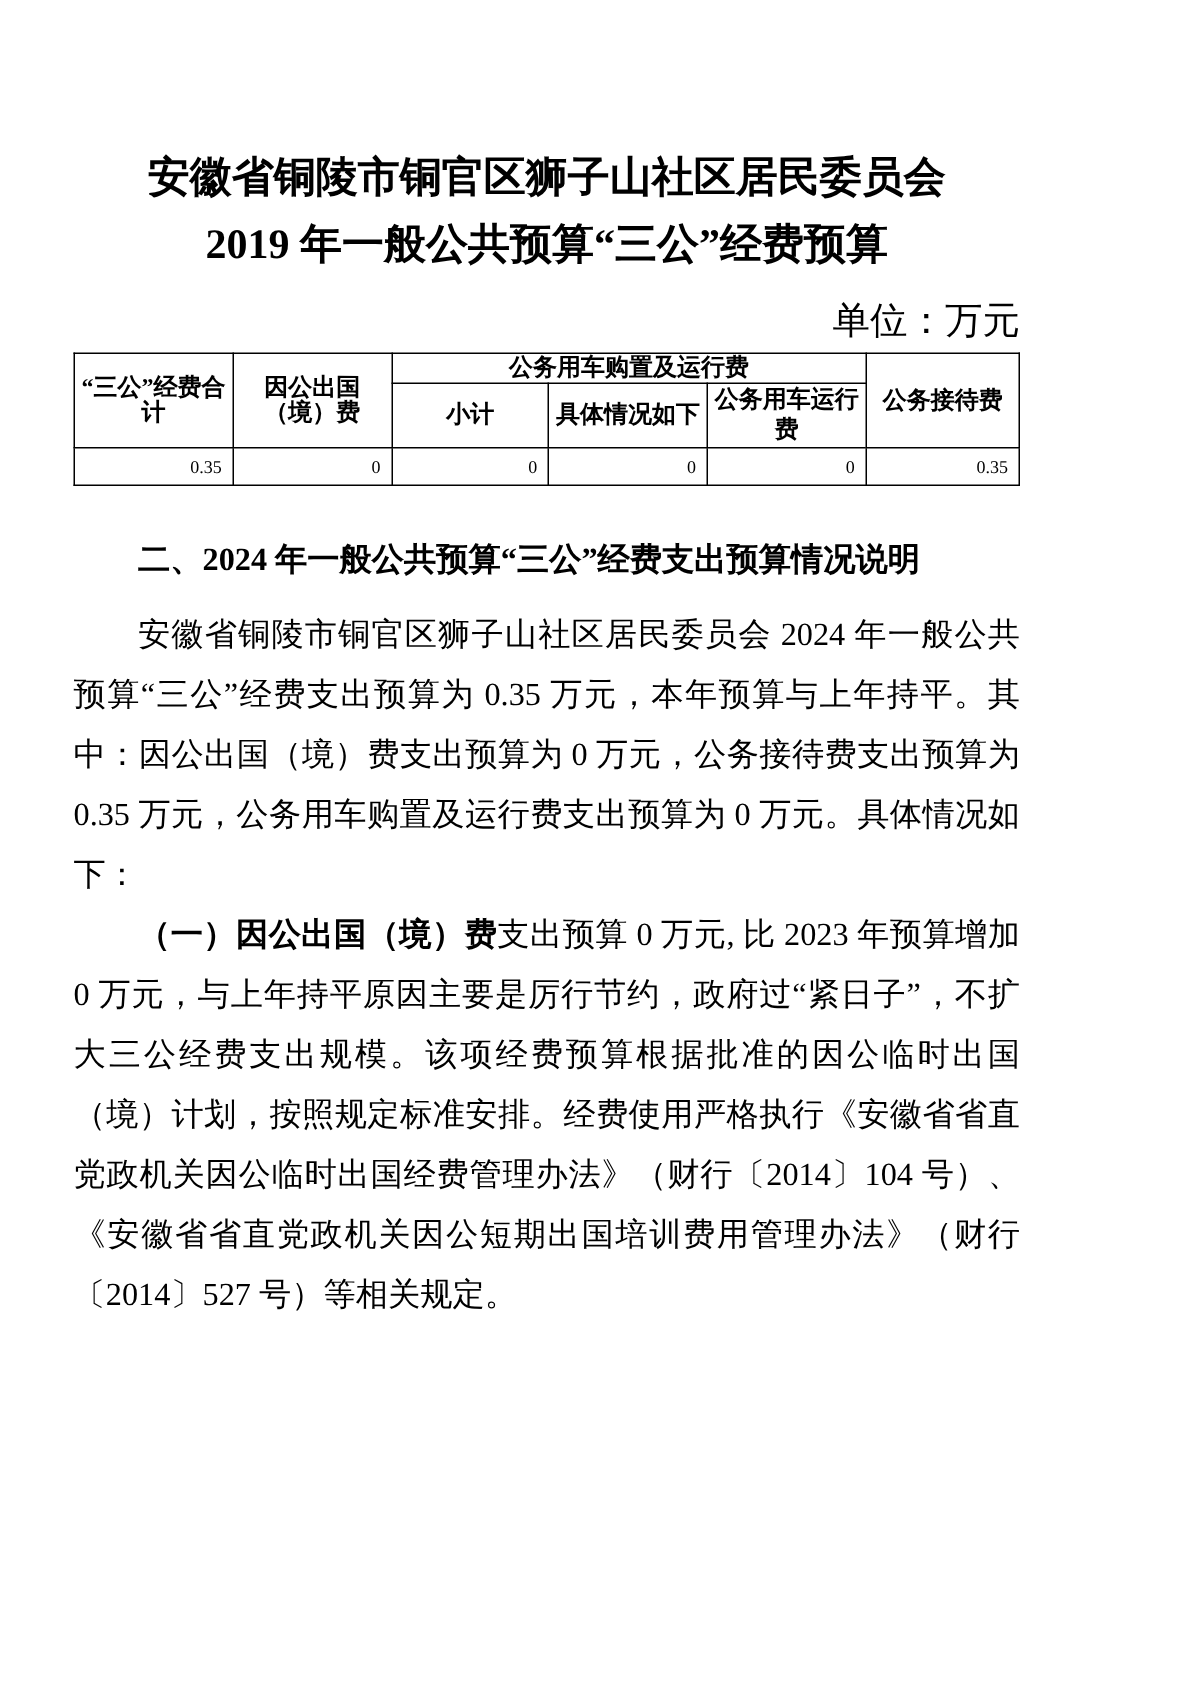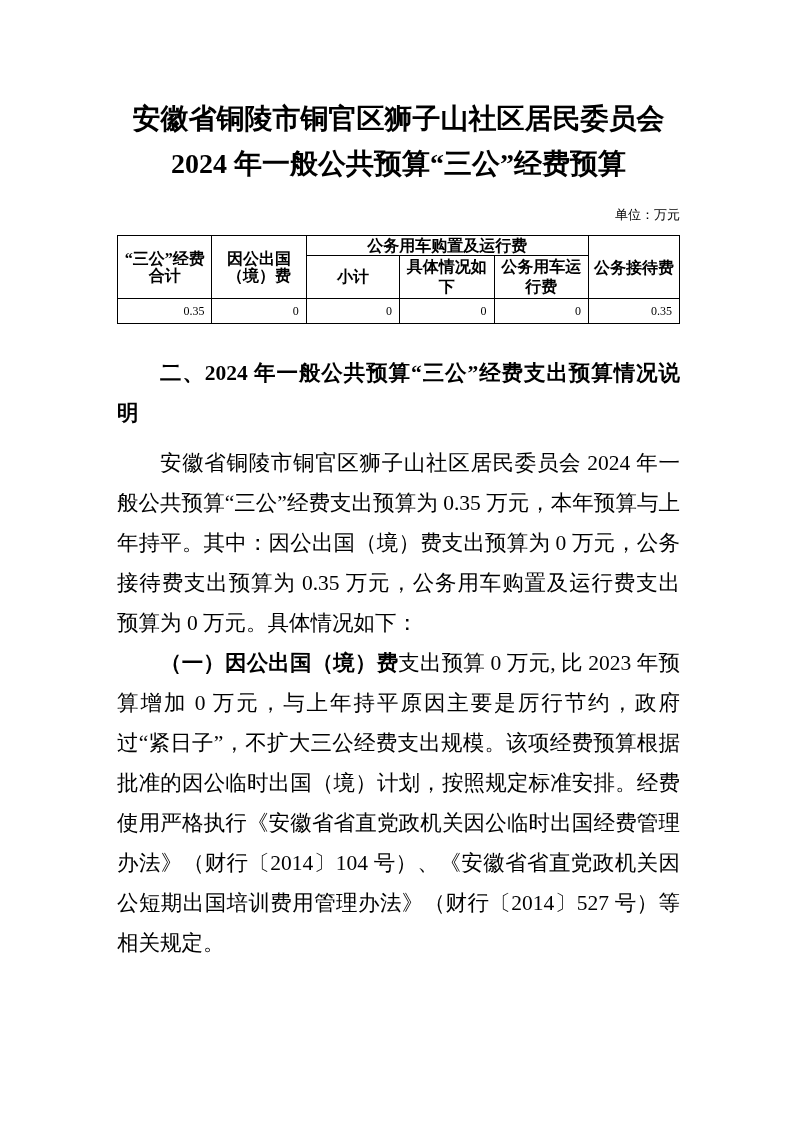--- a/index.html
+++ b/index.html
@@ -4,21 +4,21 @@
 <style>
   html, body { margin: 0; padding: 0; }
   body {
     width: 793px; height: 1122px;
     background: #ffffff;
     color: #000000;
     font-family: "Liberation Serif", "DejaVu Serif", serif;
     overflow: hidden;
   }
   .page { width: 793px; height: 1122px; position: relative; }
-  .content { padding: 0 113px 0 117px; }
+  .content { padding: 0 113px 0 49px; }
 
   .doc-title {
     margin: 96px 0 0 0;
     font-size: 28px;
     font-weight: bold;
     text-align: center;
     line-height: 45px;
   }
   .title-line { display: block; }
 
@@ -30,21 +30,21 @@
     text-indent: 43px;
     text-align: justify;
   }
   .section-heading.wrap {
     margin-top: 29px;
     line-height: 40px;
   }
 
   .unit-label {
     margin-top: 18px;
-    font-size: 13px;
+    font-size: 25px;
     line-height: 22px;
     text-align: right;
   }
 
   table.budget-table {
     margin-top: 9px;
     width: 100%;
     border-collapse: collapse;
     table-layout: fixed;
     font-family: Liberation Serif, serif;
@@ -80,21 +80,21 @@
   .body-para strong { font-weight: bold; }
 </style>
 </head>
 <body>
 
 <div class="page">
   <div class="content">
 
     <h1 class="doc-title">
       <span class="title-line">安徽省铜陵市铜官区狮子山社区居民委员会</span>
-      <span class="title-line">2024 年一般公共预算“三公”经费预算</span>
+      <span class="title-line">2019 年一般公共预算“三公”经费预算</span>
     </h1>
 
 
     <div class="unit-label">单位：万元</div>
 
     <table class="budget-table">
       <colgroup>
         <col style="width:16.8%">
           <col style="width:16.8%">
           <col style="width:16.6%">

